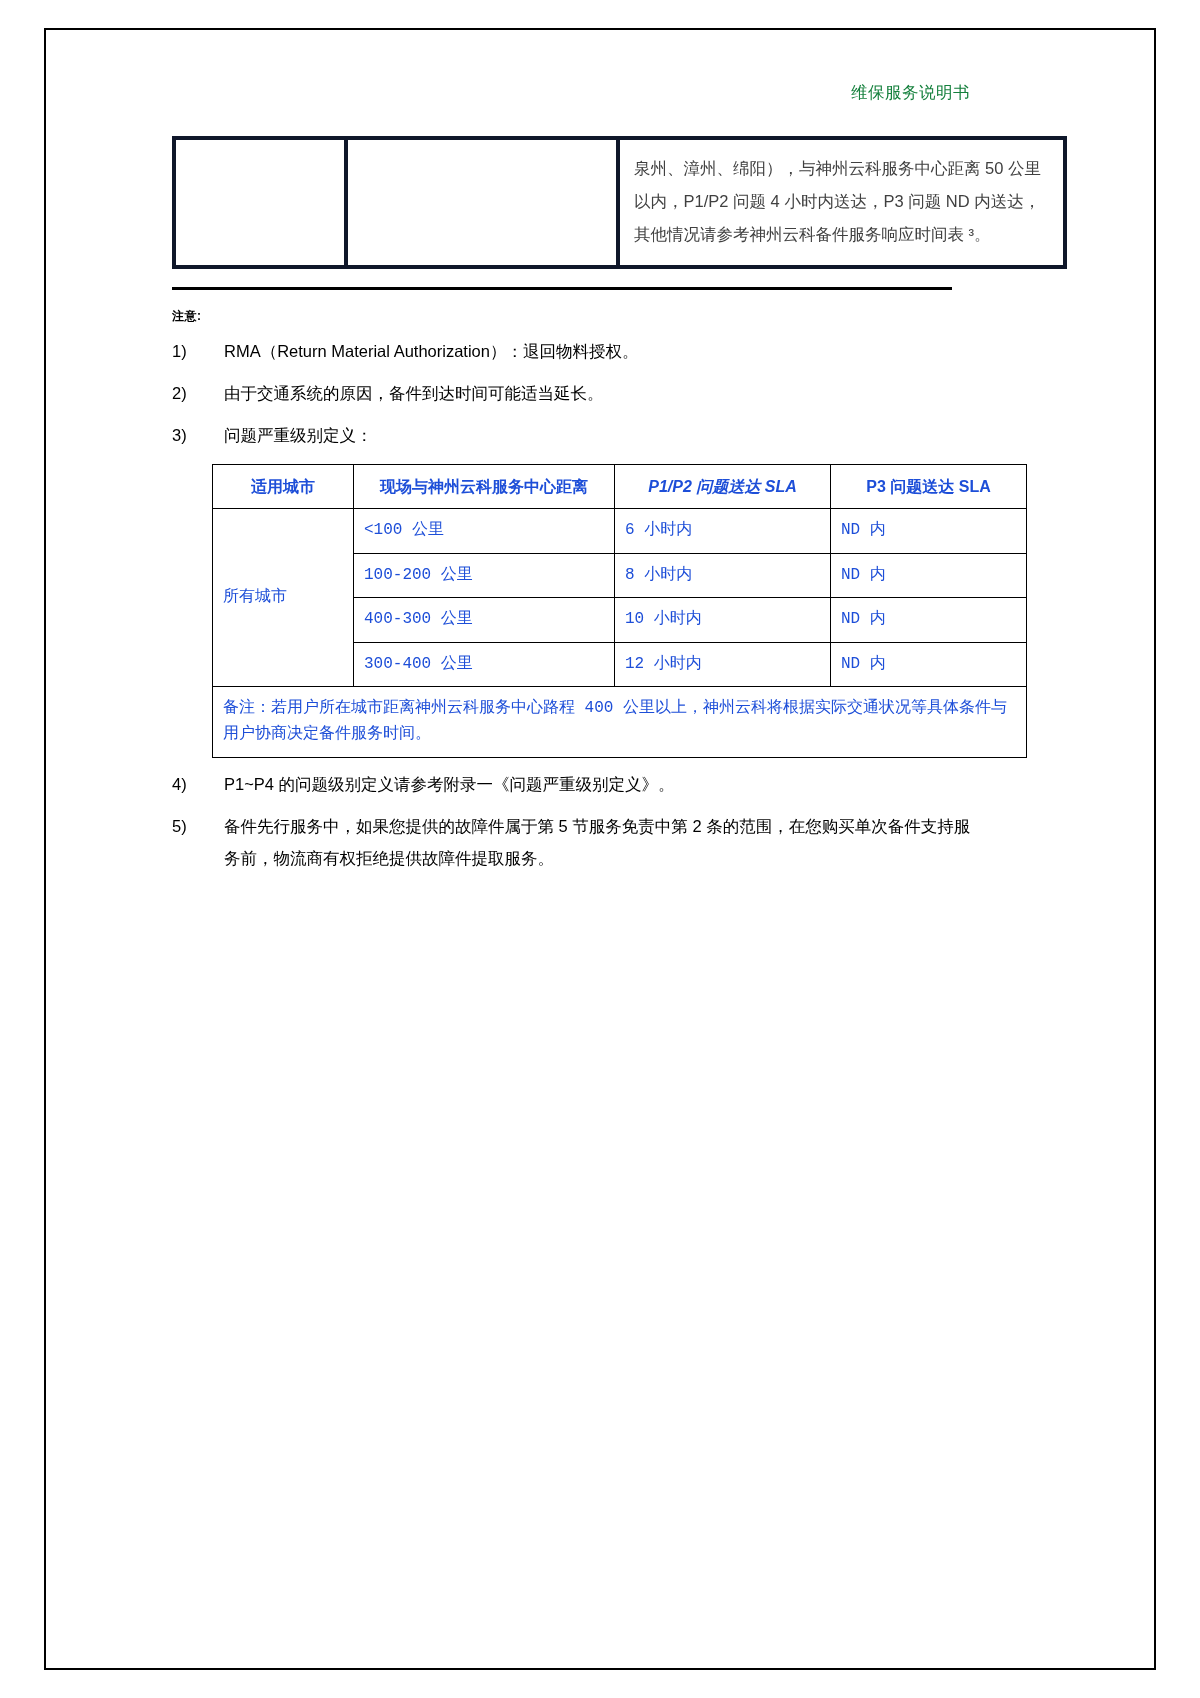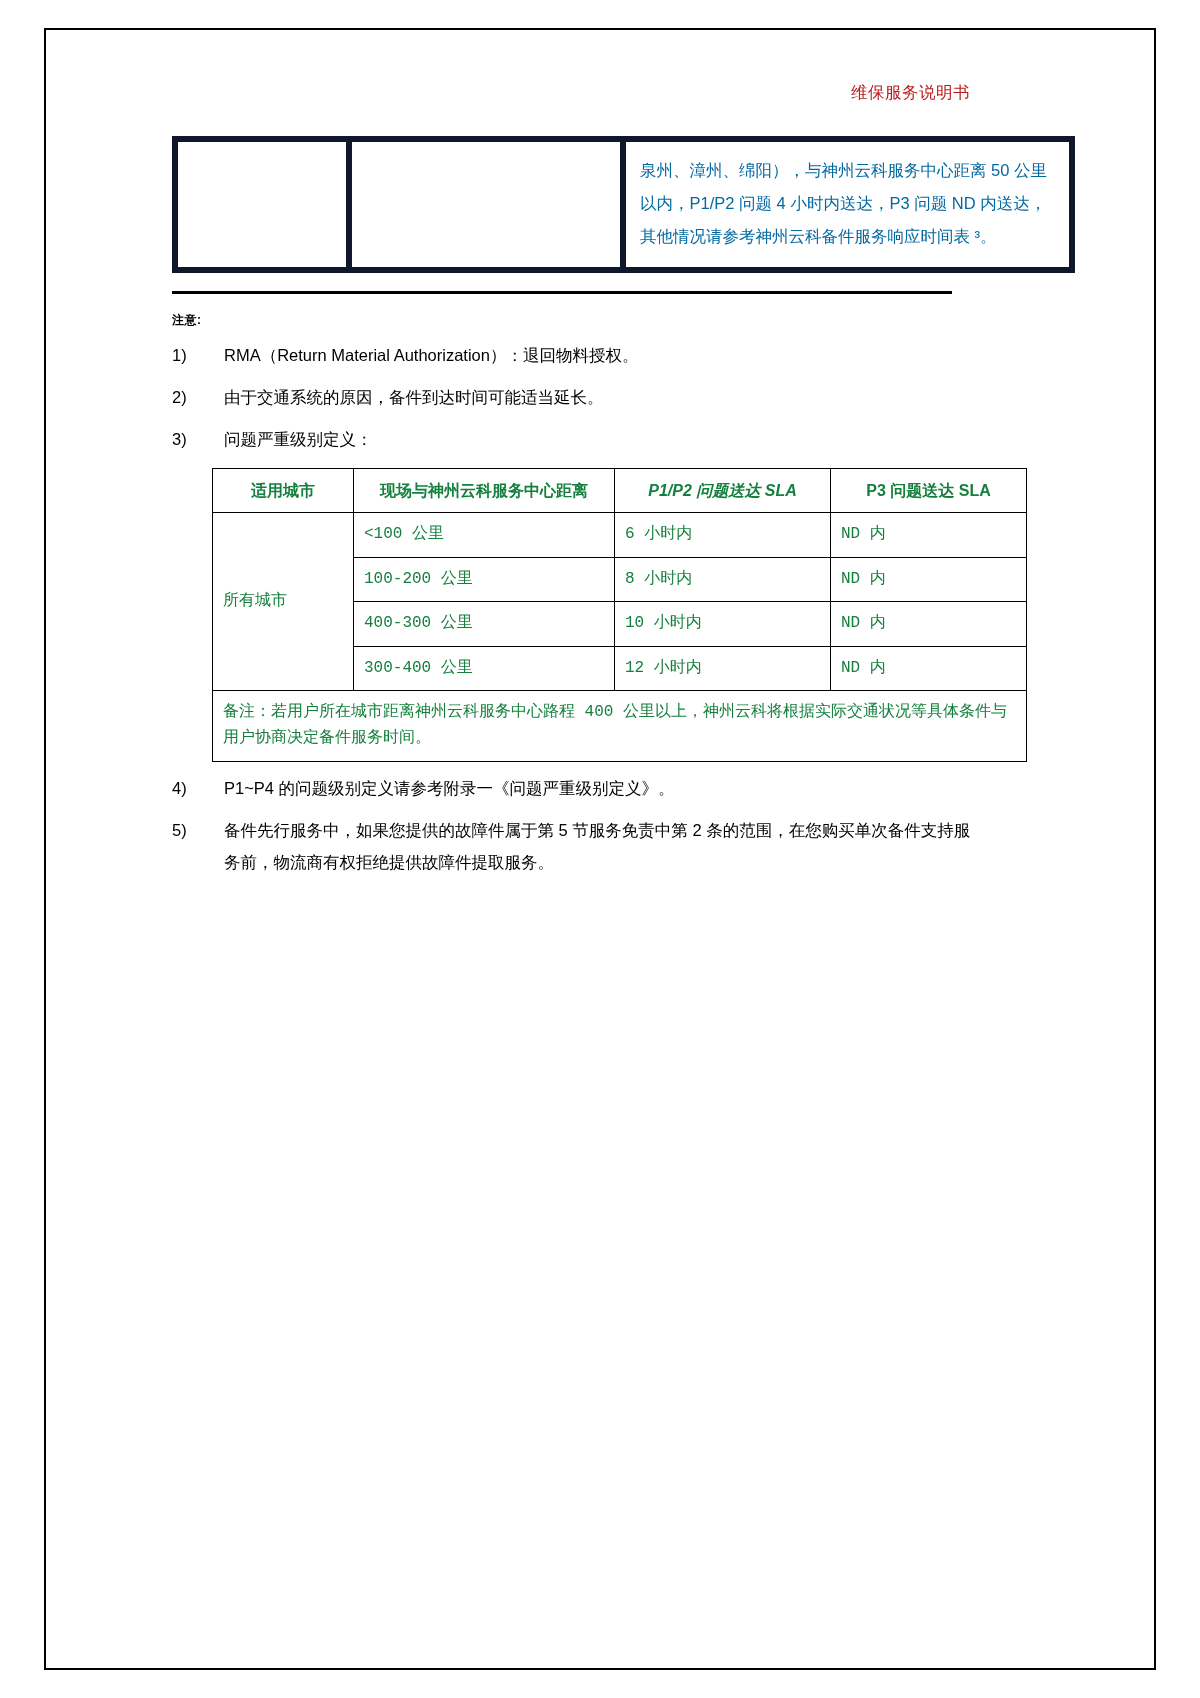--- a/index.html
+++ b/index.html
@@ -31,38 +31,38 @@
   .content {
     position: absolute;
     left: 172px;
     top: 60px;
     width: 800px;
   }
   .header-title {
     text-align: right;
     font-size: 16.5px;
     letter-spacing: 0.5px;
-    color: #b91c1c;
+    color: #15803d;
     margin: 22px 2px 0 0;
   }
 
   
   .top-table {
     margin-top: 32px;
     width: 795px;
     border-collapse: collapse;
     table-layout: fixed;
   }
   .top-table td {
-    border: 6px solid #0f172a;
+    border: 4px solid #0f172a;
     vertical-align: top;
     padding: 12px 14px 14px 14px;
     font-size: 16.5px;
     line-height: 2.0;
-    color: #0369a1;
+    color: #404040;
   }
   .top-table td.c1 { width: 140px; }
   .top-table td.c2 { width: 240px; }
   .top-table td.c3 { width: 415px; }
 
   .rule {
     margin-top: 18px;
     width: 780px;
     height: 3px;
     background: #000;
@@ -99,21 +99,21 @@
     margin: 12px 0 0 40px;
   }
   .sla-table {
     border-collapse: collapse;
     table-layout: fixed;
     width: 730px;
   }
   .sla-table th, .sla-table td {
     border: 1px solid #000;
     font-size: 16px;
-    color: #15803d;
+    color: #1d4ed8;
     padding: 9px 10px;
   }
   .sla-table th {
     text-align: center;
     font-weight: bold;
     line-height: 1.6;
   }
   .sla-table td {
     text-align: left;
     line-height: 1.6;

